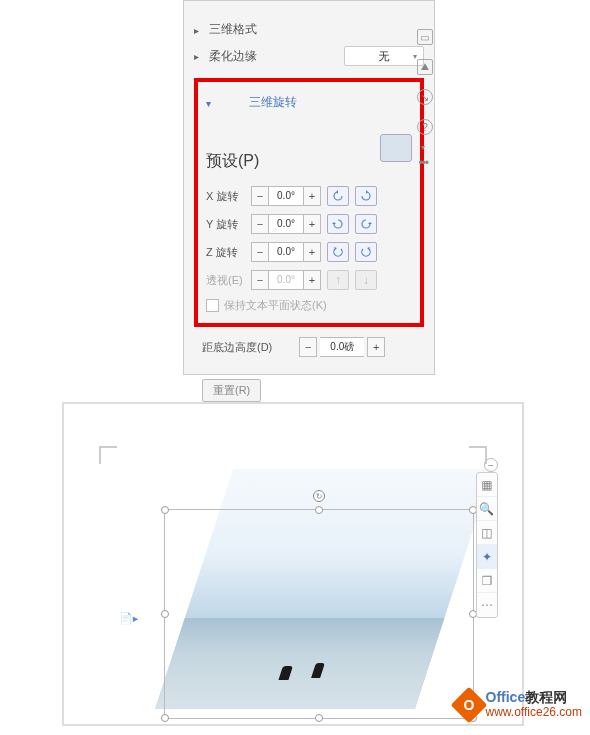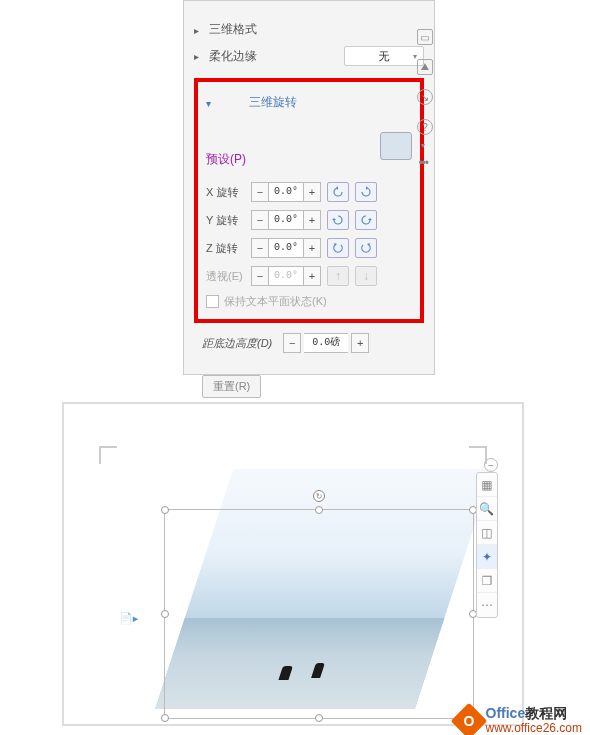--- a/index.html
+++ b/index.html
@@ -76,21 +76,21 @@
       border: 4px solid #e60000;
       padding: 12px 8px 10px 8px;
       margin-top: 8px;
     }
     
     .preset-row {
       display: flex;
       align-items: center;
       margin-bottom: 14px;
     }
-    .preset-label { font-size: 12px; color: #a21caf; margin-top: 28px; }
+    .preset-label { font-size: 16px; color: #404040; margin-top: 28px; }
     .preset-swatch {
       margin-left: auto;
       width: 32px;
       height: 28px;
       background: #d9e3ed;
       border: 1px solid #aab;
       border-radius: 3px;
       position: relative;
     }
     .preset-dropdown-arrow {
@@ -128,21 +128,20 @@
     .spin-value {
       width: 34px;
       height: 20px;
       border: 1px solid #bbb;
       border-left: none;
       border-right: none;
       background: #fff;
       text-align: center;
       font-size: 10px;
       line-height: 18px;
-      font-family: Liberation Mono, monospace;
     }
     .spin-value-disabled { color: #bbb; }
     .icon-btn {
       width: 22px;
       height: 20px;
       background: #f0f4fa;
       border: 1px solid #aac;
       border-radius: 2px;
       display: flex;
       align-items: center;
@@ -171,21 +170,21 @@
     .checkbox-label { font-size: 11px; color: #aaa; }
     
     .bottom-section {
       padding: 10px 8px;
     }
     .dist-row {
       display: flex;
       align-items: center;
       gap: 3px;
     }
-    .dist-label { font-size: 11px; color: #555; margin-right: 8px; font-style: italic; }
+    .dist-label { font-size: 11px; color: #555; margin-right: 24px; }
     .reset-btn {
       margin-top: 22px;
       padding: 3px 10px;
       border: 1px solid #bbb;
       background: #f4f4f4;
       font-size: 11px;
       color: #888;
       border-radius: 2px;
     }
     
@@ -326,21 +325,21 @@
       align-items: center;
       justify-content: center;
       font-size: 10px;
       color: #888;
     }
     
     
     .watermark {
       position: absolute;
       right: 8px;
-      bottom: 0;
+      bottom: 16px;
       display: flex;
       align-items: center;
       gap: 4px;
     }
     .wm-logo {
       width: 26px;
       height: 26px;
       background: #eb6100;
       transform: rotate(45deg);
       border-radius: 3px;

